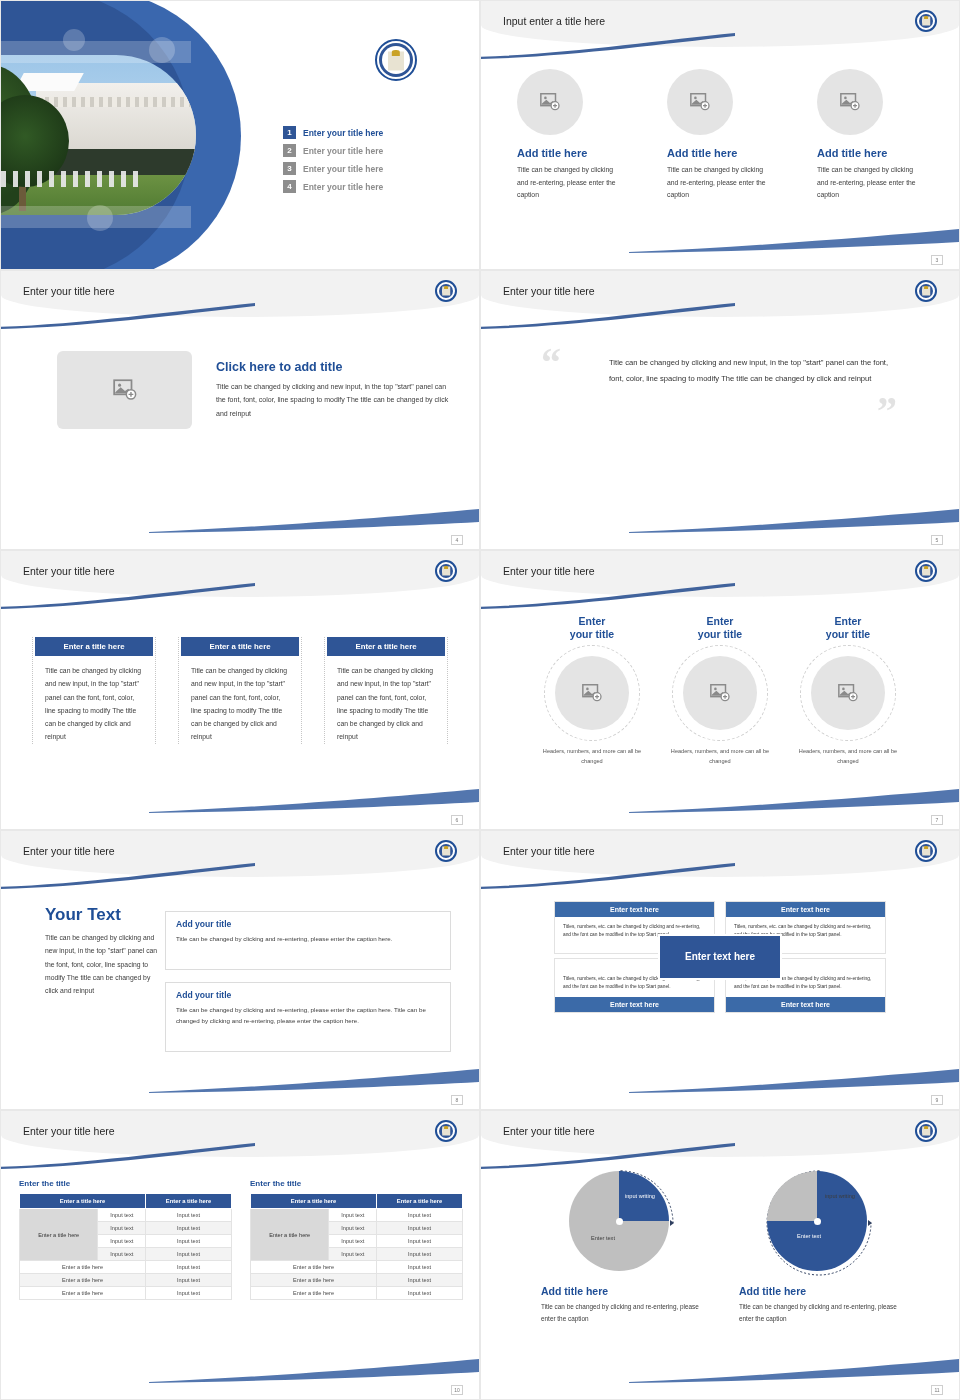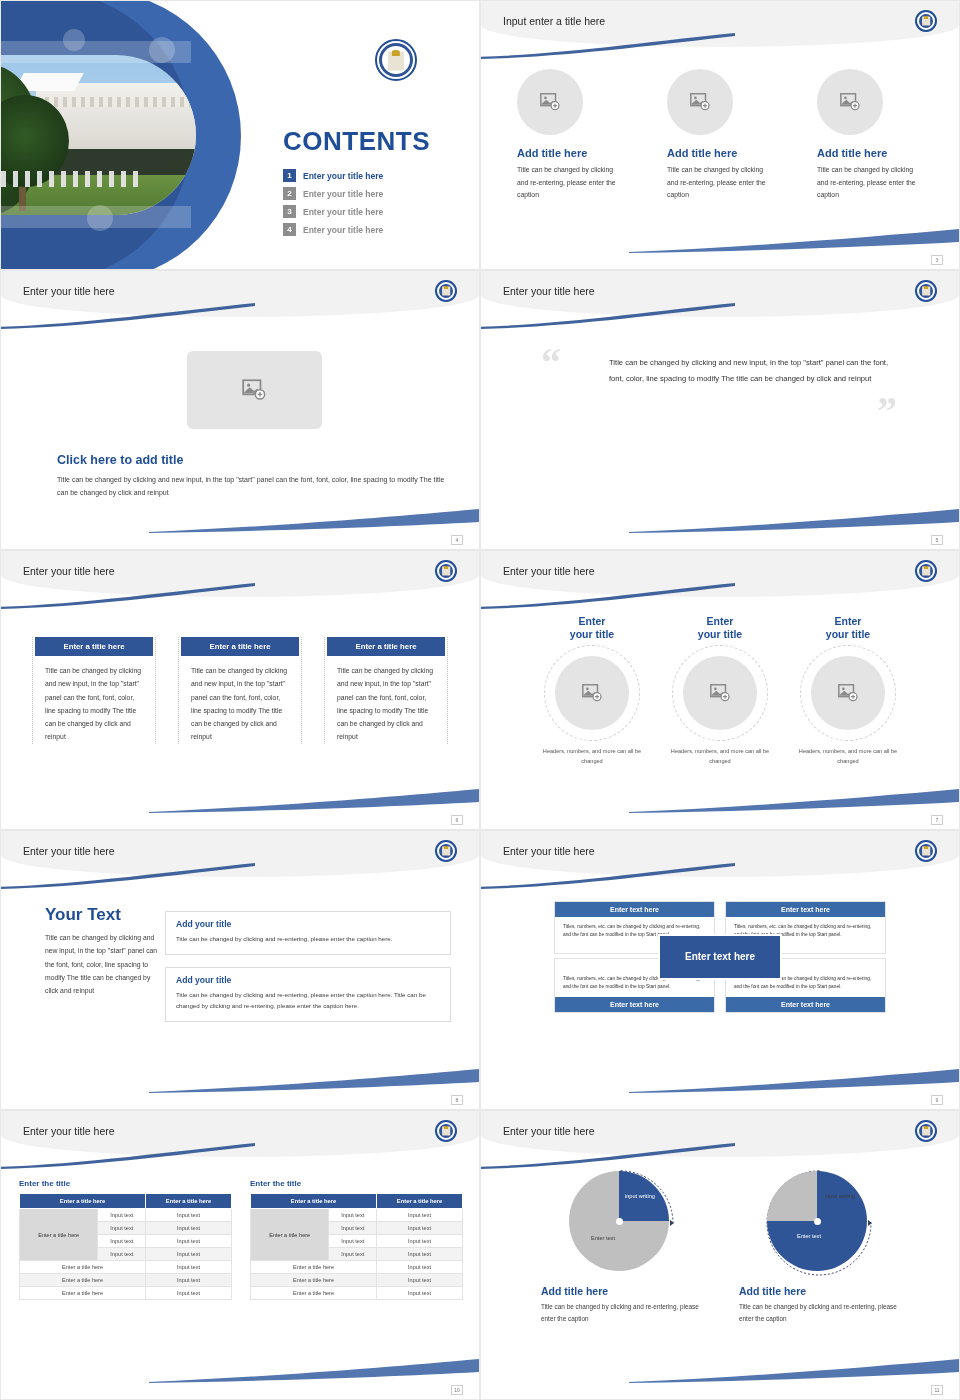--- a/index.html
+++ b/index.html
@@ -135,21 +135,21 @@
   .blue-h { color:#1f4e96; font-weight:bold; }
 
   
   .s2-cols { display:flex; justify-content:center; gap:44px; padding-top: 22px; }
   .s2-col { width: 106px; }
   .s2-col .circle-ph { width:66px; height:66px; margin: 0 0 12px 0; }
   .s2-col h3 { font-size:11px; margin-bottom:5px; }
   .s2-col p { font-size:6.8px; line-height:1.85; color:#3c3c3c; }
 
   
-  .s3-wrap { display:flex; align-items:center; gap:24px; padding: 34px 28px 0 56px; flex-direction: column; }
+  .s3-wrap { display:flex; align-items:center; gap:24px; padding: 34px 28px 0 56px; }
   .s3-img { width:135px; height:78px; background:#e4e4e4; border-radius:6px;
             display:flex; align-items:center; justify-content:center; flex:none; }
   .s3-txt h3 { font-size:12.5px; margin-bottom:6px; }
   .s3-txt p { font-size:7px; line-height:1.9; color:#3c3c3c; }
 
   
   .s4-wrap { position:relative; padding: 38px 60px 0 70px; }
   .q-mark { position:absolute; color:#e2e2e2; font-size:40px; font-weight:bold;
             font-family:"Liberation Serif", serif; line-height:1; }
   .q-open { left:60px; top:26px; }
@@ -171,21 +171,21 @@
              display:flex; align-items:center; justify-content:center; }
   .s6-ring .circle-ph { width:74px; height:74px; }
   .s6-col p { font-size:5.6px; line-height:1.7; color:#555; margin-top:6px; }
 
   
   .s7-wrap { display:flex; padding: 28px 28px 0 44px; }
   .s7-left { width: 120px; }
   .s7-left h2 { font-size:17px; color:#1f4e96; font-weight:bold; margin-bottom:6px; }
   .s7-left p { font-size:6.8px; line-height:1.95; color:#3c3c3c; }
   .s7-right { flex:1; display:flex; flex-direction:column; gap:12px; padding-top:6px; }
-  .s7-box { border:1px solid #dcdcdc; padding:7px 10px 10px; }
+  .s7-box { border:1px solid #dcdcdc; padding:7px 10px 25px; }
   .s7-box h4 { font-size:8.6px; color:#1f4e96; font-weight:bold; margin-bottom:4px; }
   .s7-box p { font-size:6.2px; line-height:1.8; color:#3c3c3c; }
 
   
   .s8-grid { position:relative; width:332px; margin: 24px auto 0; }
   .s8-row { display:flex; gap:10px; }
   .s8-cell { flex:1; border:1px solid #e2e2e2; background:#fff; }
   .s8-bar { background:#3b6aa8; color:#fff; font-size:7px; font-weight:bold; text-align:center; padding:4px 0; }
   .s8-cell p { font-size:4.8px; line-height:1.7; color:#333; padding:6px 8px 14px; }
   .s8-center {
@@ -248,21 +248,20 @@
     <div class="ts-logo">
       <div class="seal" style="width:42px;height:42px;">
         <div class="ring"></div>
           <div class="inner"></div>
         <div class="shield"></div>
           <div class="cross"></div>
       </div>
     </div>
 
     <div class="ts-contents">
-      <h1>CONTENTS</h1>
 
       <div class="toc-row active">
         <span class="toc-num">1</span>
         <span class="toc-label">Enter your title here</span>
       </div>
       <div class="toc-row">
         <span class="toc-num">2</span>
         <span class="toc-label">Enter your title here</span>
       </div>
       <div class="toc-row">

